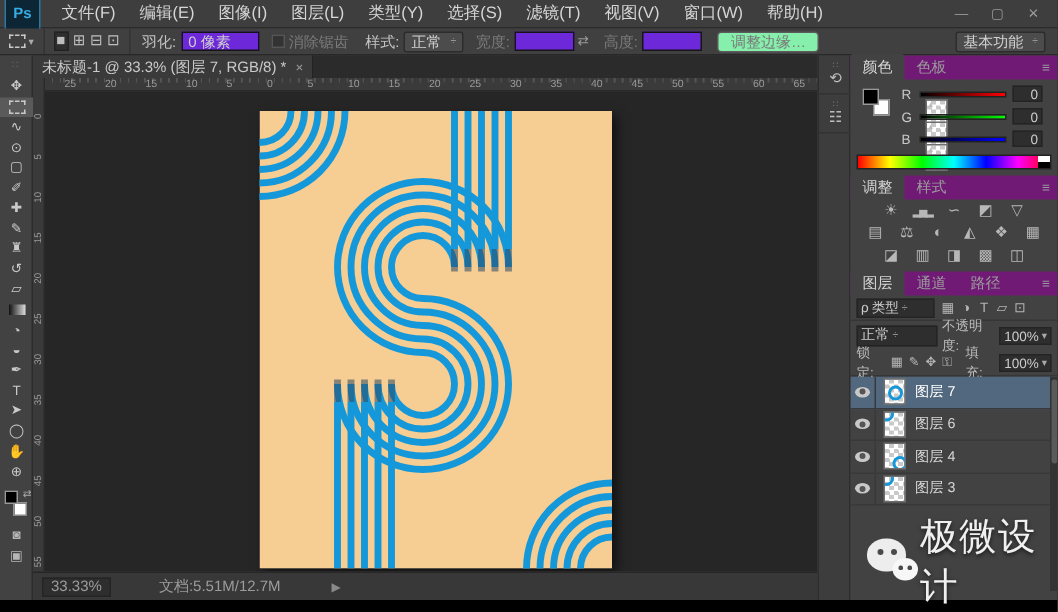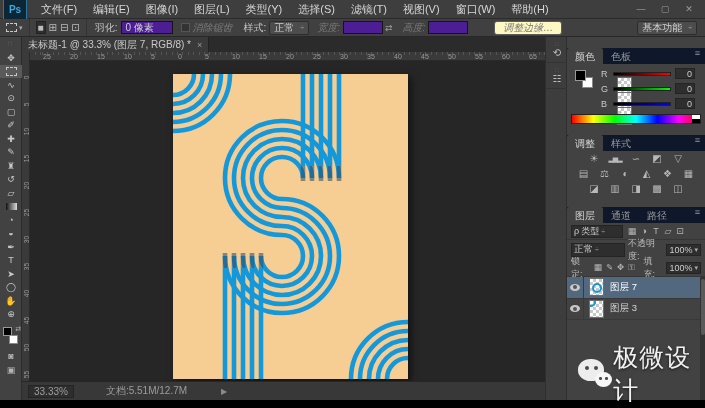--- a/index.html
+++ b/index.html
@@ -20,29 +20,29 @@
   
   #optionsbar { left:0; top:19px; width:705px; height:18px; background:#404040; border-bottom:1px solid #282828;
     display:flex; align-items:center; font-size:10px; color:#c3c3c3; }
   #tool-chip { display:flex; align-items:center; gap:2px; padding:0 6px; border-right:1px solid #333; height:100%; }
   .dashbox { width:11px; height:9px; border:1px dashed #c9c9c9; display:inline-block; }
   .caret { font-size:7px; color:#aaa; }
   .selmode { display:flex; gap:3px; padding:0 6px; border-right:1px solid #333; height:100%; align-items:center;}
   .selmode span { font-size:10px; color:#bdbdbd; }
   .selmode span.on { background:#2e2e2e; border:1px solid #222; padding:0 1px; }
   .opt-label { margin:0 3px 0 8px; white-space:nowrap; }
-  .opt-input { background:#4c1d95; border:1px solid #151515; color:#cfcfcf; font-size:10px;
+  .opt-input { background:#6d28d9; border:1px solid #151515; color:#cfcfcf; font-size:10px;
     height:13px; padding:0 4px; display:inline-flex; align-items:center; }
   .w52{width:52px;} .w40{width:40px;}
-  .disabled { color:#7a7a7a;font-style:italic; }
+  .disabled { color:#7a7a7a; }
   .checkbox { width:9px; height:9px; border:1px solid #555; background:#333; display:inline-block; margin-right:3px; }
   .dropdown { background:#4c4c4c; border:1px solid #2c2c2c; height:14px; display:inline-flex; align-items:center;
     padding:0 4px; gap:6px; color:#d0d0d0; border-radius:2px; }
-  .btn { background:#fef9c3; border:1px solid #5b5b5b; border-radius:3px; height:14px; padding:0 8px;
-    display:inline-flex; align-items:center; margin-left:26px; }
+  .btn { background:#86efac; border:1px solid #5b5b5b; border-radius:3px; height:14px; padding:0 8px;
+    display:inline-flex; align-items:center; margin-left:10px; }
   #workspace { margin-left:auto; margin-right:8px; }
   .swapwh { font-size:9px; color:#9a9a9a; margin:0 2px; }
 
   
   #toolbar { left:0; top:37px; width:22px; height:363px; background:#424242; border-right:1px solid #2c2c2c; }
   #toolbar .grip { height:14px; color:#6a6a6a; font-size:7px; text-align:center; line-height:14px; letter-spacing:1px;}
   .tool { width:22px; height:13.5px; display:flex; align-items:center; justify-content:center;
     color:#c9c9c9; font-size:9px; }
   .tool.active { background:#5a5a5a; }
   .gradchip { width:11px; height:7px; background:linear-gradient(90deg,#111,#ddd); display:inline-block; }
@@ -77,21 +77,21 @@
   #doc-size { margin-left:24px; }
   #status-arrow { font-size:8px; color:#8a8a8a; margin-left:26px;}
 
   
   #strip { left:545px; top:37px; width:22px; height:363px; background:#3d3d3d; border-left:1px solid #2e2e2e; border-right:1px solid #2e2e2e; }
   .stripbtn { width:22px; height:26px; border-bottom:1px solid #333; display:flex; flex-direction:column; align-items:center; justify-content:center; color:#bdbdbd; font-size:10px;}
   .stripbtn i { font-style:normal; font-size:6px; color:#777; line-height:5px;}
 
   
   #panels { left:567px; top:37px; width:138px; height:363px; background:#424242; }
-  .ptabs { height:16px; background:#0f172a; display:flex; align-items:flex-start;margin-top:11px; }
+  .ptabs { height:16px; background:#701a75; display:flex; align-items:center; }
   .ptab { font-size:10px; color:#9b9b9b; padding:2px 8px; }
   .ptab.active { background:#424242; color:#d5d5d5; border-radius:2px 2px 0 0; }
   .pmenu { margin-left:auto; color:#9a9a9a; font-size:9px; padding:0 5px; }
 
   
   #color-body { position:relative; height:48px; }
   #cp-fg { position:absolute; left:8px; top:6px; width:11px; height:11px; background:#000; border:1px solid #999; z-index:2;}
   #cp-bg { position:absolute; left:15px; top:13px; width:11px; height:11px; background:#fff; border:1px solid #888; }
   .chrow { position:absolute; left:34px; display:flex; align-items:center; gap:4px; }
   .chrow .lbl { width:8px; font-size:9px; color:#c9c9c9; }
@@ -484,20 +484,38 @@
           </span>
           <span class="lname">图层 7</span>
         </div>
         <div class="lrow">
           <span class="eyebox">
             <span class="eye"></span>
           </span>
           <span class="thumb">
             <span class="mark"></span>
           </span>
+          <span class="lname">图层 6</span>
+        </div>
+        <div class="lrow">
+          <span class="eyebox">
+            <span class="eye"></span>
+          </span>
+          <span class="thumb">
+            <span class="mark"></span>
+          </span>
+          <span class="lname">图层 4</span>
+        </div>
+        <div class="lrow">
+          <span class="eyebox">
+            <span class="eye"></span>
+          </span>
+          <span class="thumb">
+            <span class="mark"></span>
+          </span>
           <span class="lname">图层 3</span>
         </div>
         <div id="lay-scroll">
           <span class="sthumb"></span>
         </div>
       </div>
 
   </div>
 </div>
 

